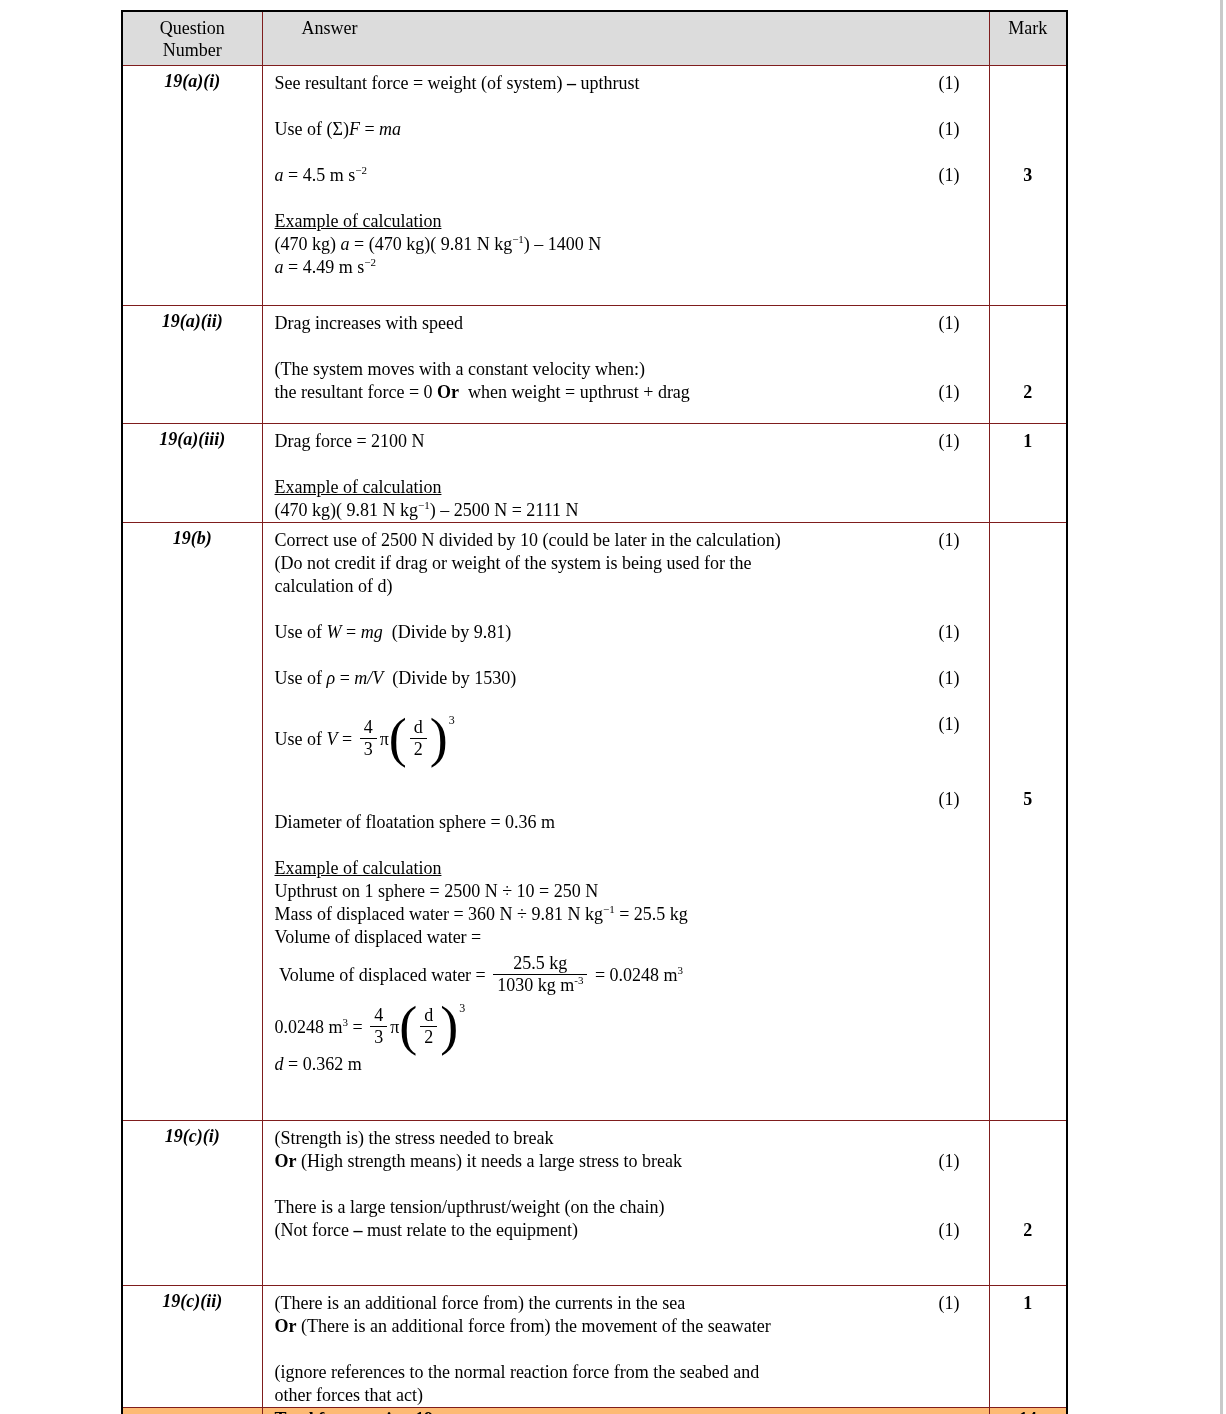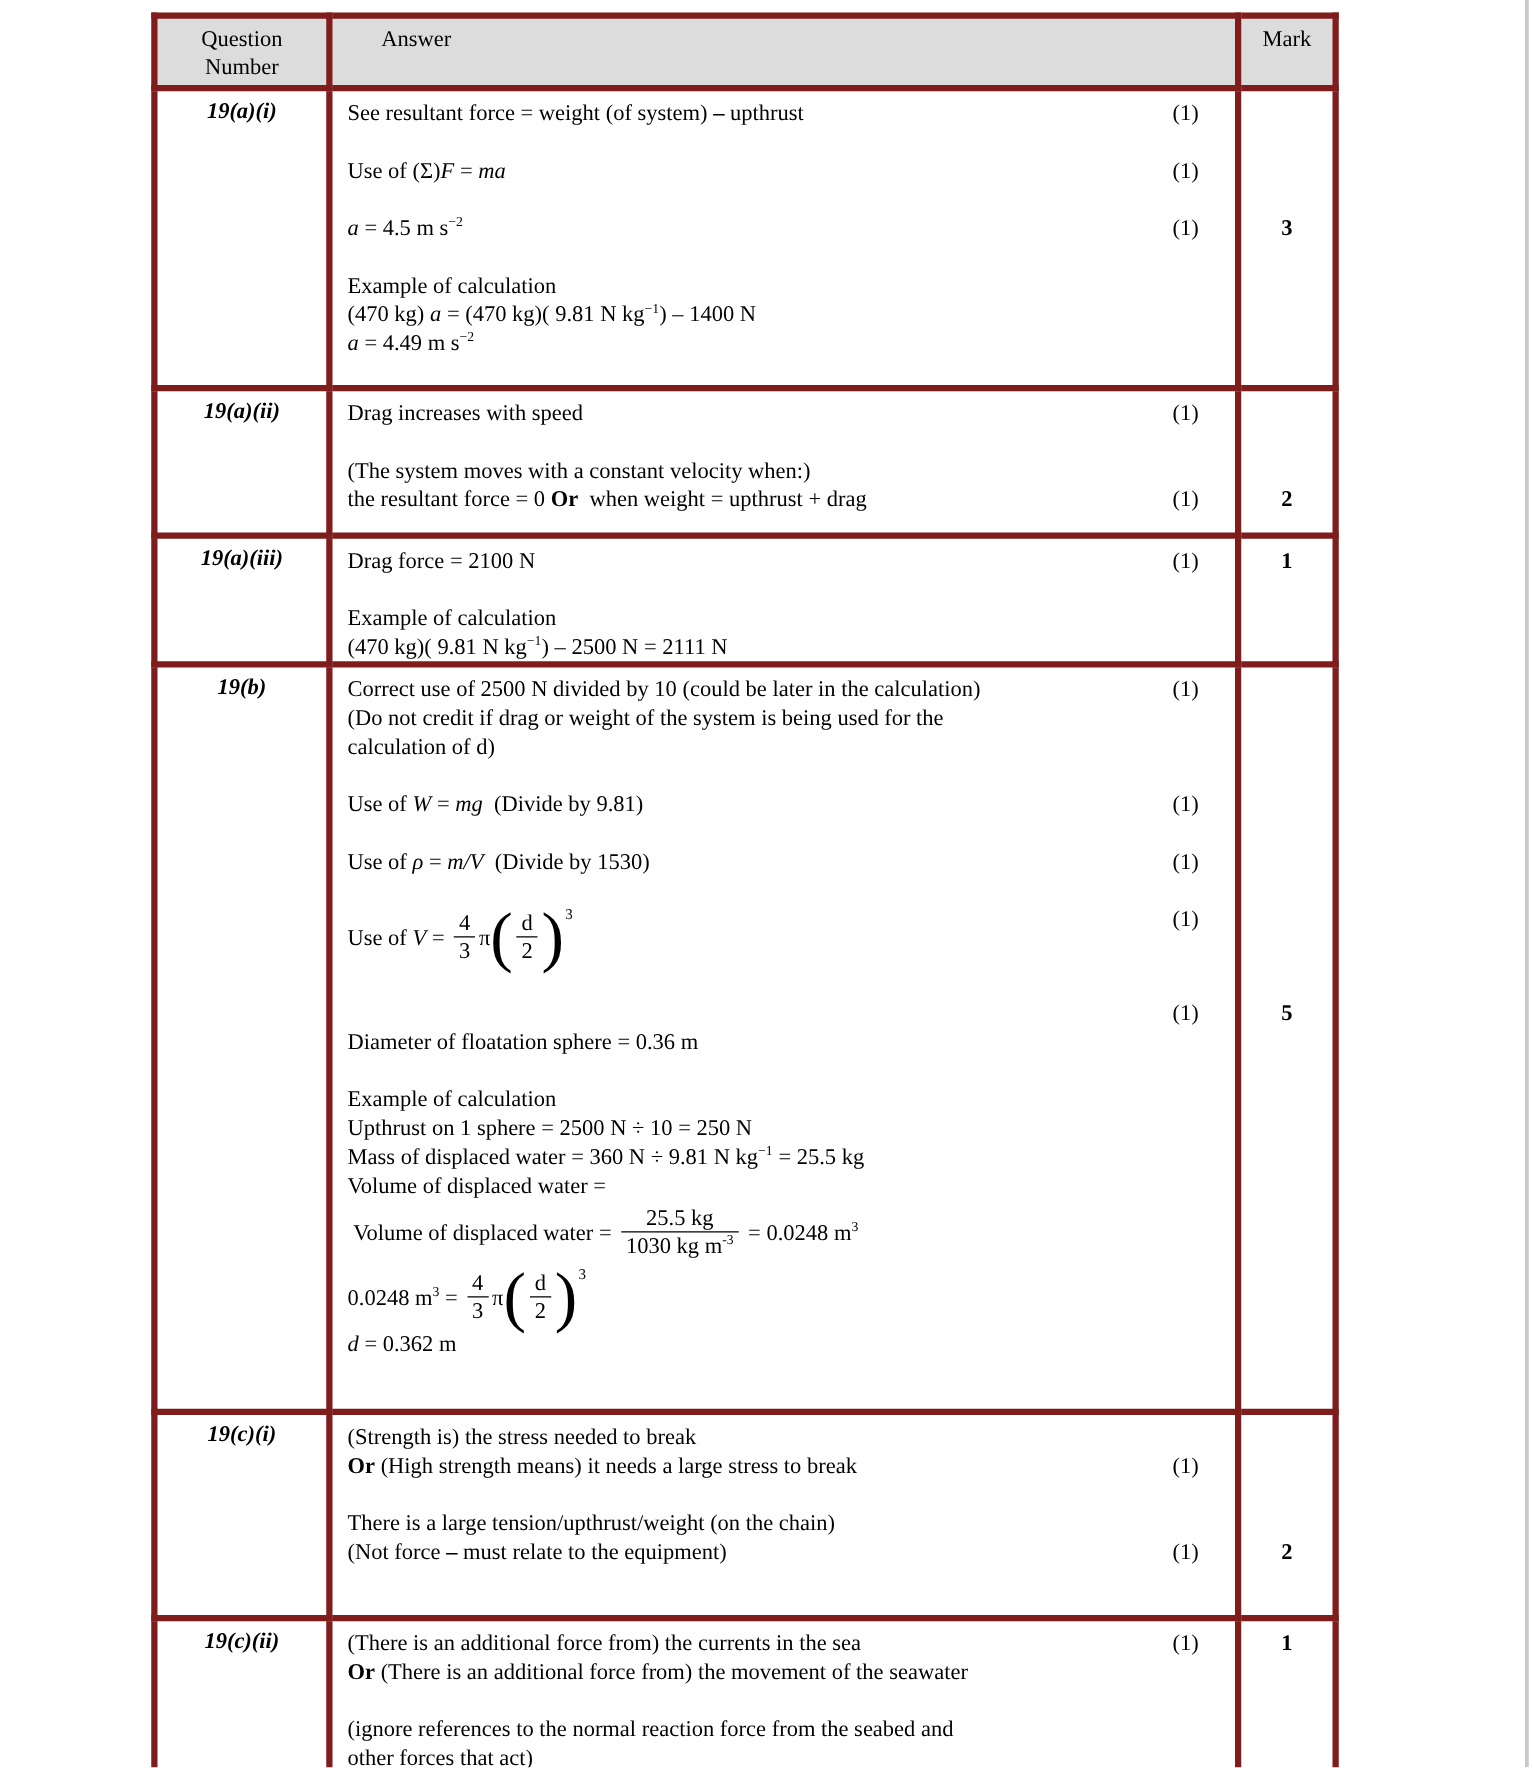--- a/index.html
+++ b/index.html
@@ -10,37 +10,37 @@
     overflow:hidden;
     font-family:"Liberation Serif", serif;
     font-size:18px;color:#000;
   }
   .edge-line{position:absolute;left:1220px;top:0;width:3px;height:1414px;background:#c9c9c9;}
   table.ms{
     position:absolute;left:121px;top:10px;
     width:945px;border-collapse:collapse;table-layout:fixed;
     border:2px solid #000;
   }
-  td,th{border:5px solid #7f1d1d;vertical-align:top;padding:0;font-weight:normal;margin-left:12px;}
+  td,th{border:1px solid #7f1d1d;vertical-align:top;padding:0;font-weight:normal;margin-left:12px;}
   .hdr td{height:48px;padding-top:5px;}
   .hdr .c1{text-align:center;padding:5px 14px 0 14px;line-height:22px;}
   .hdr .c2{padding-left:39px;line-height:22px;}
   .hdr .c3{text-align:center;line-height:22px;}
   .qn{text-align:center;font-weight:bold;padding-top:5px;font-style:italic;}
   .ans{padding:6px 0 0 12px;}
   .mk{text-align:center;font-weight:bold;}
   .mkv{line-height:23px;}
   .lines{width:100%;}
   .aline{position:relative;min-height:23px;line-height:23px;padding-right:78px;}
   .aline .txt{white-space:pre-wrap;}
   .aline.tall{min-height:52px;line-height:52px;}
   .pmark{position:absolute;right:29px;top:0;line-height:23px;font-weight:normal;}
   .it{font-style:italic;}
   .bd{font-weight:bold;}
-  .ul{}
+  .ul{text-decoration:underline;}
   sup{font-size:11px;line-height:0;}
   sup.hi{position:relative;top:-14px;font-size:12px;margin-left:1px;}
   .frac{display:inline-flex;flex-direction:column;vertical-align:middle;text-align:center;line-height:21px;margin:0 3px;position:relative;top:-2px;}
   .frac .fn{border-bottom:1px solid #000;padding:0 4px;line-height:21px;}
   .frac .fd{padding:0 4px;line-height:21px;}
   .bigp{font-size:54px;line-height:0;vertical-align:middle;display:inline-block;position:relative;top:-3px;font-weight:400;}
   .trow td{overflow:hidden;}
   .total-row td{font-weight:bold;}
 </style>
 </head>

